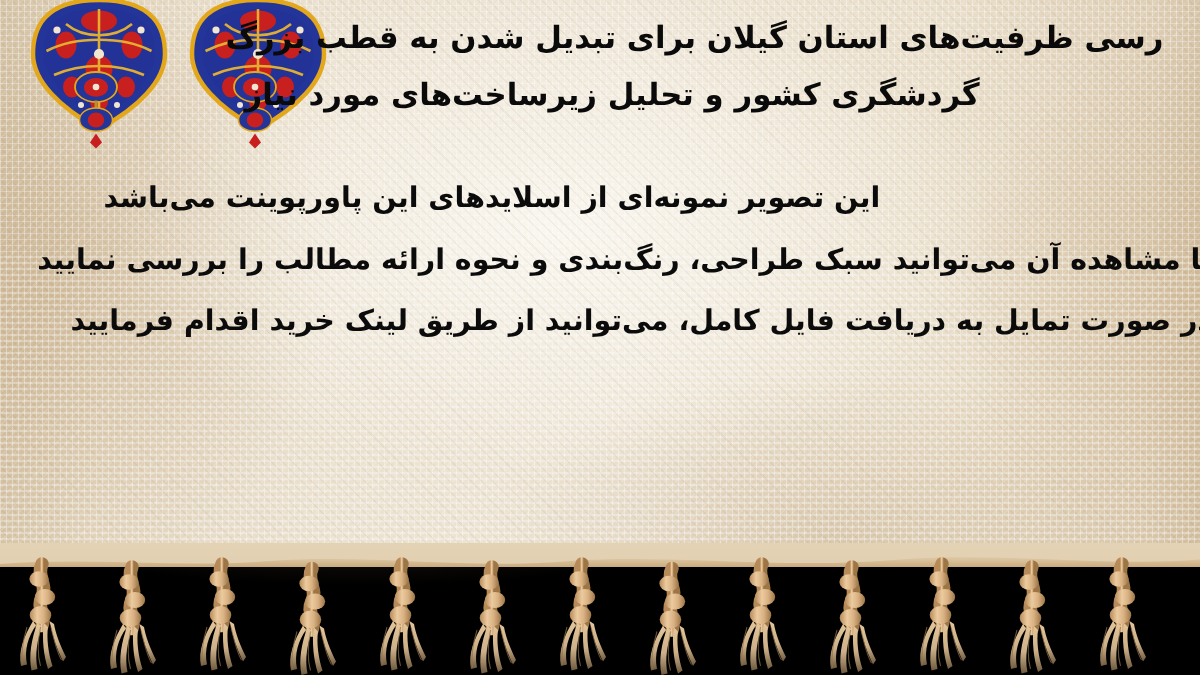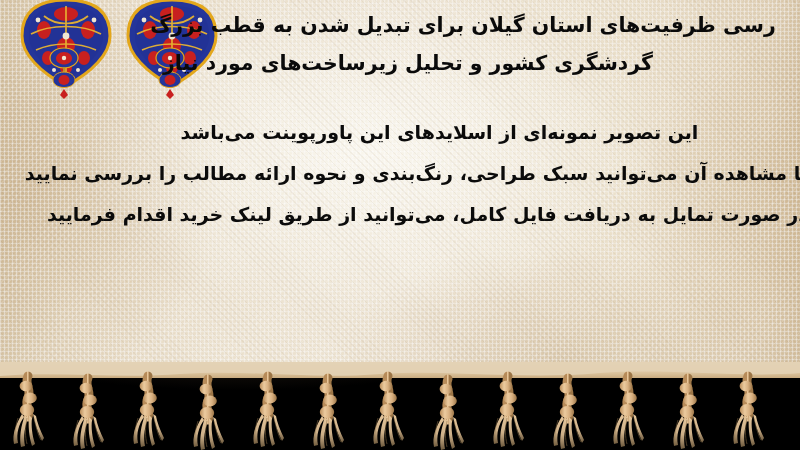--- a/index.html
+++ b/index.html
@@ -98,21 +98,21 @@
   .headline .line-2 {
     display: block;
     margin-right: -16px;
   }
 
   .bodytext {
     position: absolute;
     top: 112px;
     right: 0;
     width: 731px;
-    text-align: center;
+    text-align: left;
     color: #0b0b0b;
     font-size: 19px;
     font-weight: 700;
     line-height: 41px;
     white-space: nowrap;
   }
   .bodytext .bline { display: block; }
   .bodytext .bline.b1 { margin-right: -10px; }
   .bodytext .bline.b2 { margin-right: -8px; }
   .bodytext .bline.b3 { margin-right: -8px; }

